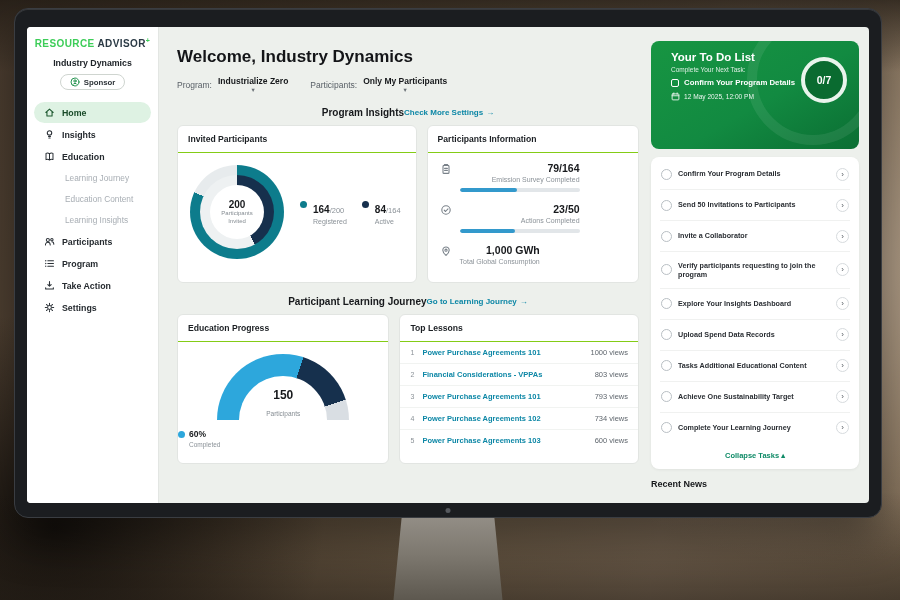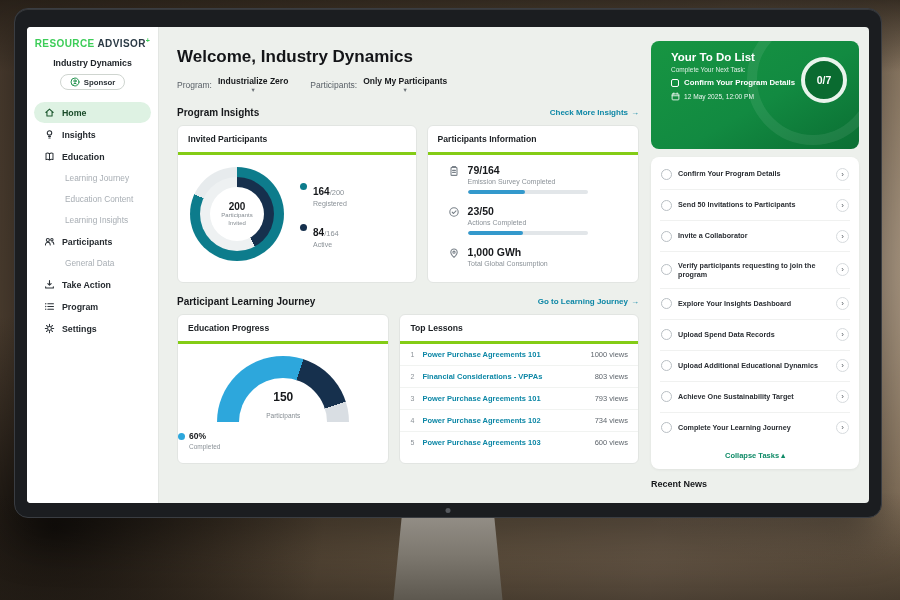--- a/index.html
+++ b/index.html
@@ -63,50 +63,50 @@
   .nav-item.sub{ padding-left:31px; font-size:8.3px; font-weight:500; color:#a8aeb4; }
   .nico{ flex:none; }
   
   .main{ flex:1; min-width:0; padding:0 12px 0 18px; }
   h1{ font-size:17px; font-weight:700; color:#141518; margin:20px 0 9px; }
   .filters{ display:flex; align-items:center; gap:6px; font-size:8.5px; color:#585f66; }
   .fgroup{ display:flex; align-items:center; cursor:pointer;flex-direction:column; }
   .fvalue{ font-weight:700; color:#17191c; }
   .chev{ color:#6a7177; font-size:6.5px; }
   .fsp{ width:10px; }
-  .sec-row{ display:flex; justify-content:space-between; align-items:center; margin-top:13px; }
+  .sec-row{ display:flex; justify-content:center; align-items:center; margin-top:13px; }
   .sec-title{ font-size:10px; font-weight:700; color:#16181b; }
   .sec-link{ font-size:8px; font-weight:700; color:var(--link); cursor:pointer; display:flex; gap:3px; align-items:center; }
   .cards-row{ display:flex; gap:10px; margin-top:7px; }
   .card{ background:#fff; border:1px solid #e2e5e2; border-radius:6px; overflow:hidden; }
-  .card-title{ font-size:8.6px; font-weight:700; color:#1b1f23; padding:8px 10px; border-bottom:3px solid #84cc16; }
+  .card-title{ font-size:8.6px; font-weight:700; color:#1b1f23; padding:8px 10px; border-bottom:1px solid #84cc16; }
   .card-invited{ flex-basis:53%; height:158px; }
   .card-info{ flex-basis:47%; height:158px; }
   .card-edu{ flex-basis:47%; height:150px; }
   .card-lessons{ flex-basis:53%; height:150px; }
   
   .invited-body{ display:flex; align-items:center; gap:16px; padding:12px 12px; }
   .donut{ position:relative; width:94px; height:94px; border-radius:50%; flex:none;
     background:conic-gradient(var(--teal) 0 295deg, #e7ebed 295deg 360deg); }
   .donut-ring2{ position:absolute; inset:10px; border-radius:50%;
     background:conic-gradient(var(--navy) 0 151deg, #eef1f2 151deg 360deg); }
   .donut-hole{ position:absolute; inset:20px; border-radius:50%; background:#fff; }
   .donut-center{ position:absolute; inset:20px; display:flex; flex-direction:column; align-items:center; justify-content:center; text-align:center; }
   .donut-center b{ font-size:10px; color:#17191c; }
   .donut-center span{ font-size:6px; color:#858c92; line-height:1.2; width:40px; }
-  .legend-col{ display:flex; flex-direction:column; gap:15px; }
+  .legend-col{ display:flex; flex-direction:row; gap:15px; }
   .leg{ display:flex; gap:6px; }
   .dot{ width:7px; height:7px; border-radius:50%; margin-top:2px; flex:none; }
   .dot.teal{ background:var(--teal); } .dot.navy{ background:var(--navy); }
   .dot.blue{ background:var(--blue); } .dot.gray{ background:#d6dbe0; }
   .leg b{ font-size:10px; color:#17191c; }
   .leg small{ font-size:7.5px; color:#8b9298; font-weight:400; }
   .leg-label{ display:block; font-size:7px; color:#8b9298; margin-top:1px; }
   
-  .info-body{ padding:9px 20px; }
+  .info-body{ padding:9px 12px;text-align:right; }
   .stat{ display:flex; gap:8px; margin-bottom:11px; }
   .stat-ic{ flex:none; margin-top:1px; }
   .stat b{ font-size:10.5px; color:#17191c; display:block; }
   .stat-label{ font-size:7px; color:#8b9298; margin-top:2px; }
   .bar{ width:120px; height:4px; border-radius:2px; background:var(--track); margin-top:5px; overflow:hidden; }
   .bar-fill{ height:100%; border-radius:2px; background:var(--bar); }
   
   .gauge-wrap{ position:relative; width:132px; height:66px; overflow:hidden; margin:12px auto 0; }
   .gauge{ position:absolute; left:0; top:0; width:132px; height:132px; border-radius:50%;
     background:conic-gradient(from 270deg, var(--blue) 0 108deg, var(--navy) 108deg 162deg, #d9dee3 162deg 180deg, transparent 180deg 360deg); }
@@ -207,37 +207,34 @@
         </div>
         <div class="nav-item">
           <svg class="nico" width="11" height="11" viewBox="0 0 12 12" fill="none" stroke="#2b3137" stroke-width="1.1" stroke-linecap="round">
               <circle cx="4.2" cy="4.4" r="1.7"></circle>
               <path d="M1.6 9.9 C1.6 7.9 2.8 6.8 4.2 6.8 C5.6 6.8 6.8 7.9 6.8 9.9"></path>
               <circle cx="8.6" cy="4" r="1.3"></circle>
               <path d="M8.6 6.4 C9.9 6.4 10.7 7.5 10.7 9"></path>
             </svg>
           <span>Participants</span>
         </div>
-        <div class="nav-item sub">
-          <span>General Data</span>
-        </div>
-        <div class="nav-item">
-          <svg class="nico" width="11" height="11" viewBox="0 0 12 12" fill="none" stroke="#2b3137" stroke-width="1.2" stroke-linecap="round" stroke-linejoin="round">
-              <path d="M6 1.8 V6.6 M4.2 5 L6 6.8 L7.8 5 M1.8 8.4 V9.8 H10.2 V8.4"></path>
-            </svg>
-          <span>Take Action</span>
-        </div>
         <div class="nav-item">
           <svg class="nico" width="11" height="11" viewBox="0 0 12 12" fill="none" stroke="#2b3137" stroke-width="1.2" stroke-linecap="round">
               <path d="M4.2 3 H10.3 M4.2 6 H10.3 M4.2 9 H10.3"></path>
               <circle cx="1.9" cy="3" r=".7" fill="#2b3137" stroke="none"></circle>
               <circle cx="1.9" cy="6" r=".7" fill="#2b3137" stroke="none"></circle>
               <circle cx="1.9" cy="9" r=".7" fill="#2b3137" stroke="none"></circle>
             </svg>
           <span>Program</span>
+        </div>
+        <div class="nav-item">
+          <svg class="nico" width="11" height="11" viewBox="0 0 12 12" fill="none" stroke="#2b3137" stroke-width="1.2" stroke-linecap="round" stroke-linejoin="round">
+              <path d="M6 1.8 V6.6 M4.2 5 L6 6.8 L7.8 5 M1.8 8.4 V9.8 H10.2 V8.4"></path>
+            </svg>
+          <span>Take Action</span>
         </div>
         <div class="nav-item">
           <svg class="nico" width="11" height="11" viewBox="0 0 12 12" fill="none" stroke="#2b3137" stroke-width="1.1" stroke-linecap="round">
               <circle cx="6" cy="6" r="2.1"></circle>
               <path d="M6 1.4 V2.8 M6 9.2 V10.6 M1.4 6 H2.8 M9.2 6 H10.6 M2.7 2.7 L3.7 3.7 M8.3 8.3 L9.3 9.3 M9.3 2.7 L8.3 3.7 M3.7 8.3 L2.7 9.3"></path>
             </svg>
           <span>Settings</span>
         </div>
       </nav>
     </aside>
@@ -255,21 +252,21 @@
         <span>Participants:</span>
         <span class="fgroup">
           <span class="fvalue">Only My Participants</span>
           <span class="chev">▾</span>
         </span>
       </div>
 
       <div class="sec-row">
         <span class="sec-title">Program Insights</span>
         <span class="sec-link">
-          <span>Check More Insights</span>
+          <span>Check More Settings</span>
           <span>→</span>
         </span>
       </div>
 
       <div class="cards-row">
 
         <div class="card card-invited">
           <div class="card-title">Invited Participants</div>
           <div class="invited-body">
             <div class="donut">
@@ -462,21 +459,21 @@
           <span class="task-label">Explore Your Insights Dashboard</span>
           <span class="tchev">›</span>
         </div>
         <div class="task-row">
           <span class="tcb"></span>
           <span class="task-label">Upload Spend Data Records</span>
           <span class="tchev">›</span>
         </div>
         <div class="task-row">
           <span class="tcb"></span>
-          <span class="task-label">Upload Additional Educational Dynamics</span>
+          <span class="task-label">Tasks Additional Educational Content</span>
           <span class="tchev">›</span>
         </div>
         <div class="task-row">
           <span class="tcb"></span>
           <span class="task-label">Achieve One Sustainability Target</span>
           <span class="tchev">›</span>
         </div>
         <div class="task-row" style="border-bottom:none">
           <span class="tcb"></span>
           <span class="task-label">Complete Your Learning Journey</span>

